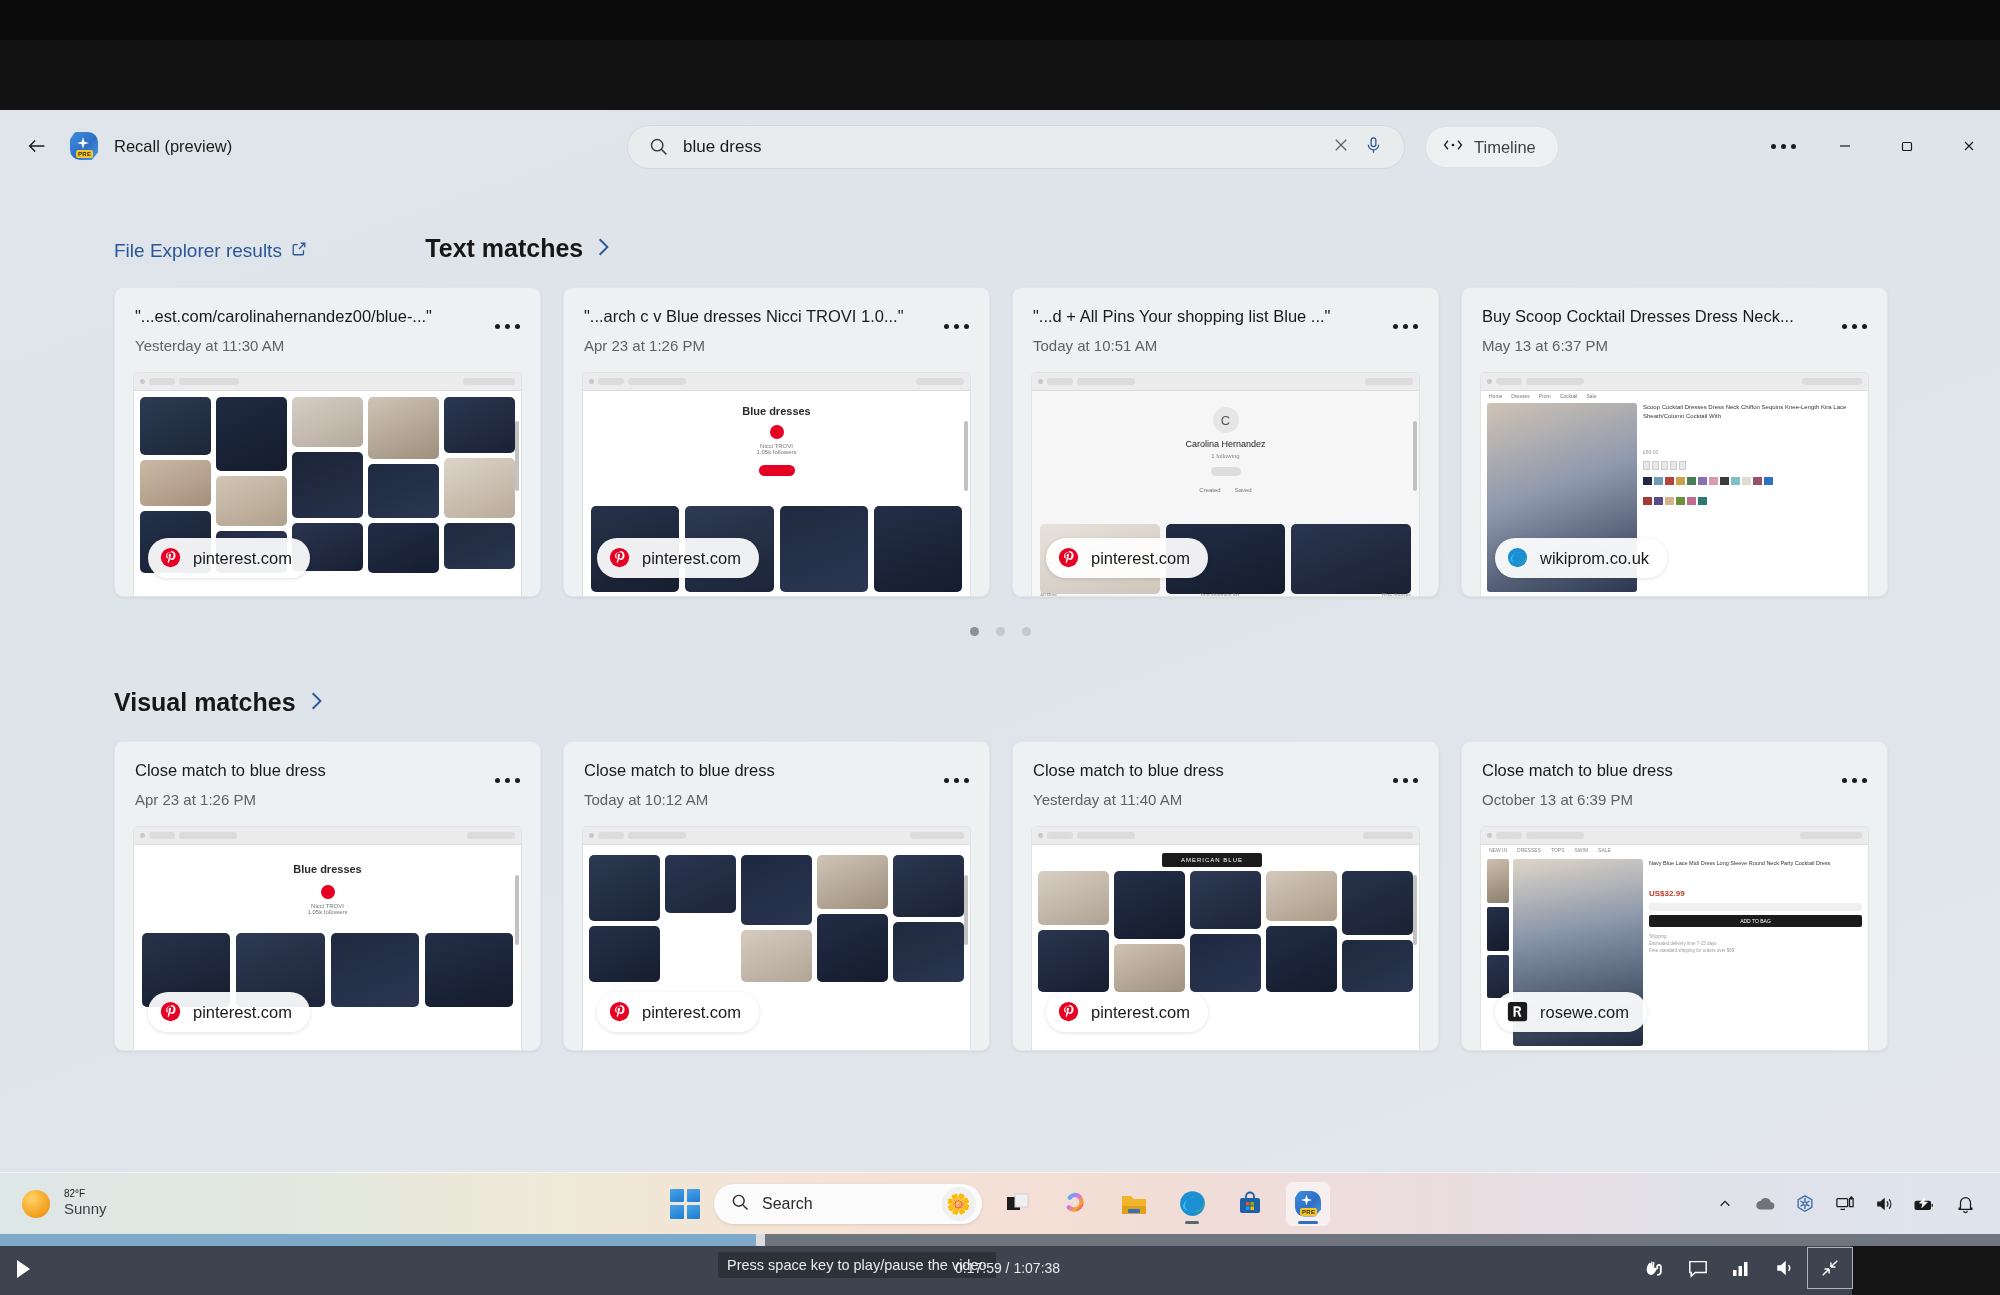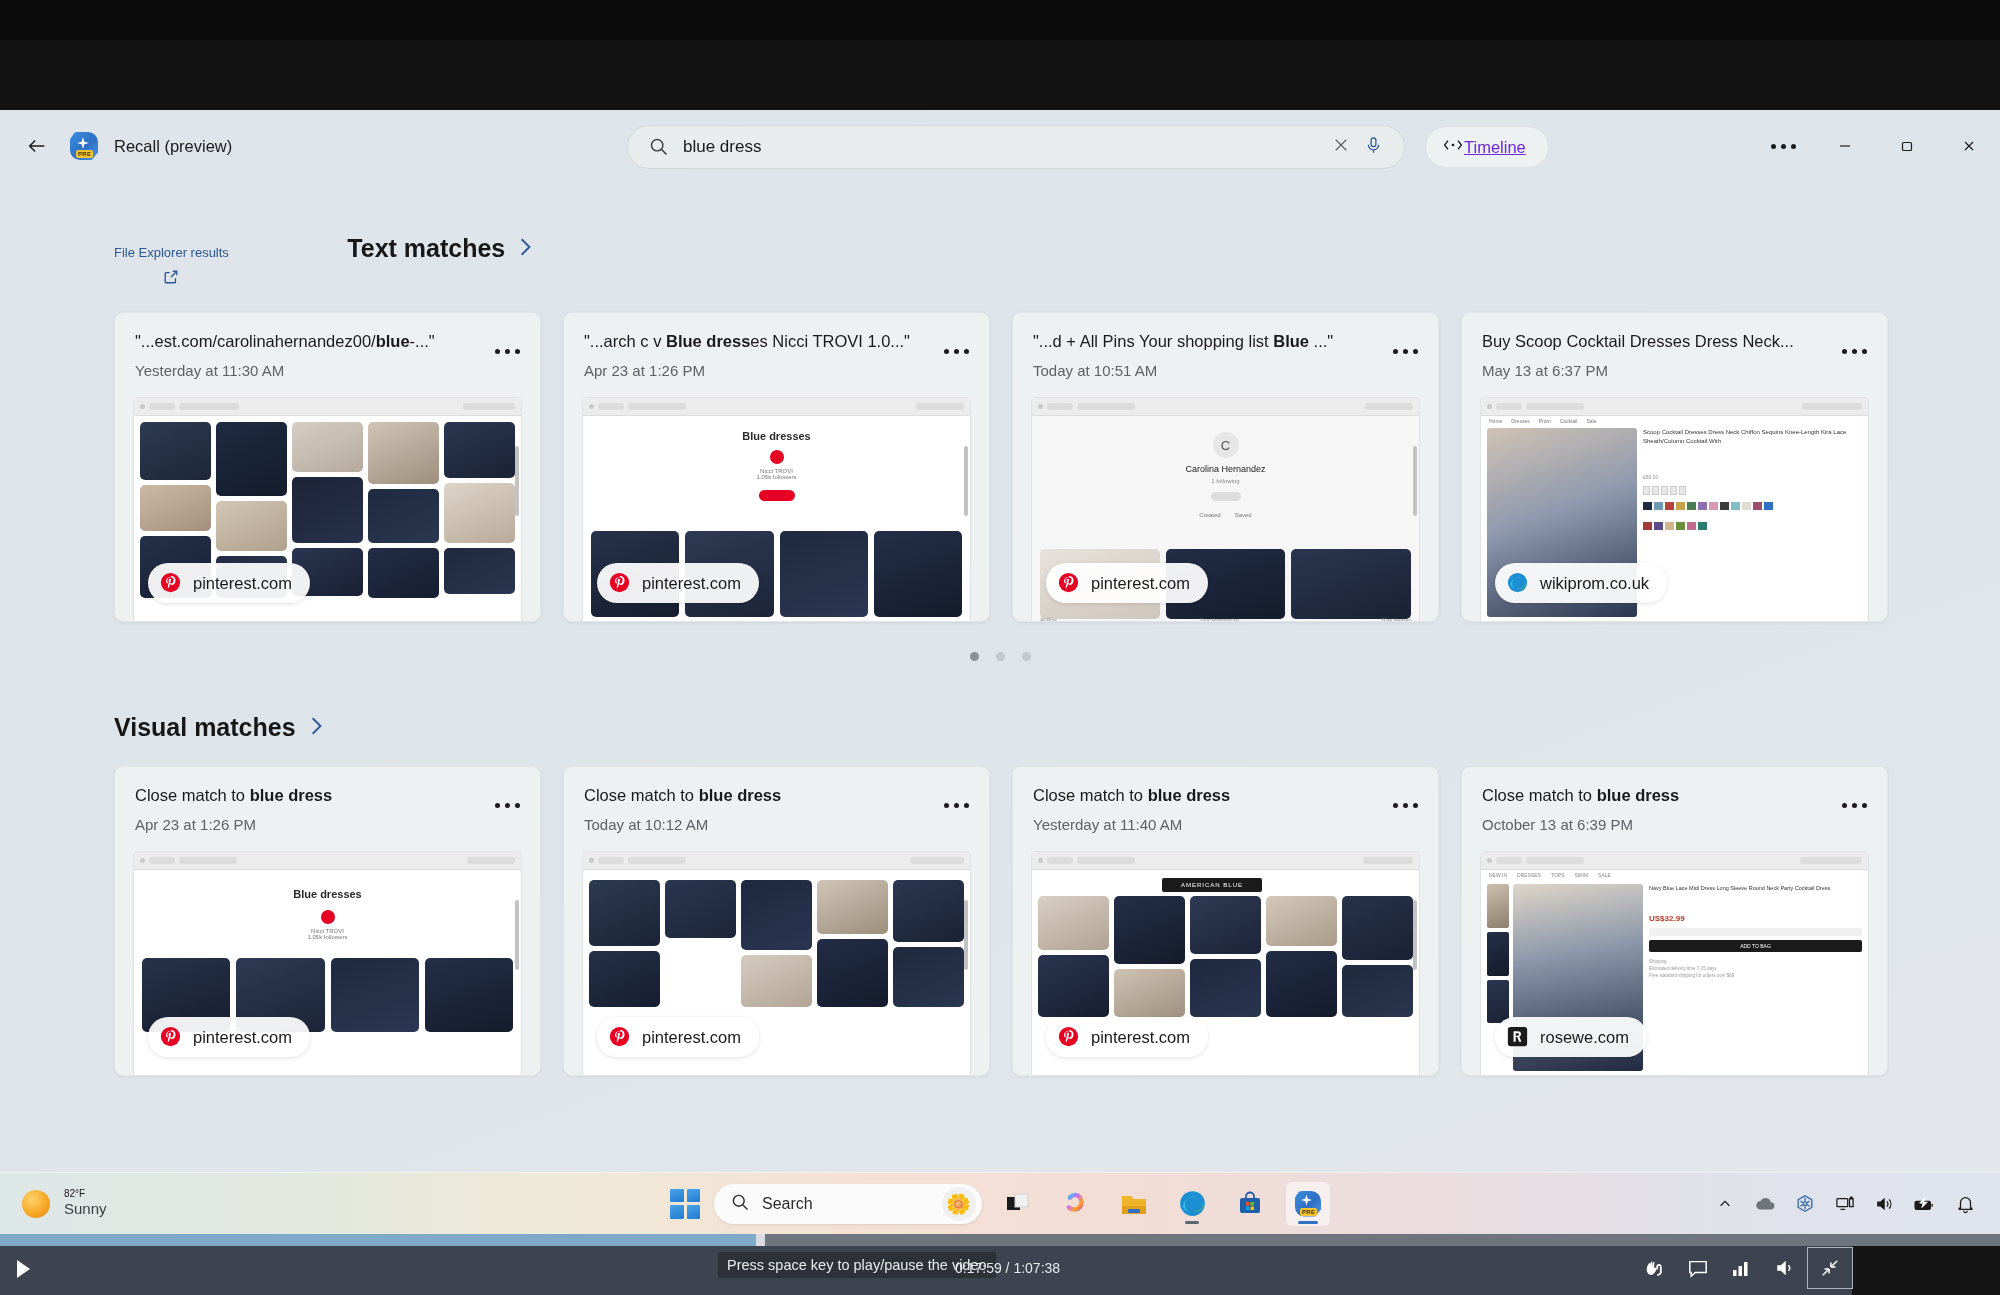--- a/index.html
+++ b/index.html
@@ -85,22 +85,22 @@
     font-family: "Liberation Sans", sans-serif;
     font-size: 17px; color: #1a1a1a; margin-left: 13px;
   }
   .s-clear, .s-mic { width: 22px; height: 22px; margin-left: 10px; cursor: pointer; }
 
   #timeline-btn {
     position: absolute; left: 1425px; top: 16px;
     height: 42px; padding: 0 22px 0 16px;
     background: #eef1f2; border: 1px solid #dde1e3;
     border-radius: 21px;
-    display: flex; align-items: center; 
-    font-size: 16.5px; color: #6d28d9; cursor: pointer; text-decoration: underline;
+    display: flex; align-items: center; gap: 10px;
+    font-size: 16.5px; color: #404040; cursor: pointer;
   }
 
   #tb-more {
     position: absolute; left: 1762px; top: 125px;
   }
   .caption-btns {
     position: absolute; right: 0; top: 105px;
     display: flex; align-items: center;
   }
   .cap-btn {
@@ -110,21 +110,21 @@
 
   
   #content { position: absolute; top: 72px; left: 0; width: 2000px; }
   #page-title {
     margin: 38px 0 0 114px;
     font-size: 40px; font-weight: 600; color: #141414; letter-spacing: -.2px;
   }
   #fileexp {
     margin: 26px 0 0 114px;
     display: inline-flex; align-items: center; gap: 9px;
-    font-size: 13px; color: #2b5797; cursor: pointer; flex-direction: column;
+    font-size: 19px; color: #2b5797; cursor: pointer;
   }
   #fileexp .u { text-decoration: none; }
 
   .section-head {
     margin: 52px 0 0 114px;
     display: inline-flex; align-items: center; gap: 13px;
     cursor: pointer;
   }
   .section-head .sh-label { font-size: 25px; font-weight: 700; color: #171717; }
 
@@ -142,21 +142,21 @@
     position: relative;
     overflow: hidden;
     cursor: pointer;
   }
   .card-head { padding: 18px 20px 0 20px; position: relative; }
   .card-title {
     font-size: 16.5px; color: #1a1a1a; line-height: 20px;
     white-space: nowrap; overflow: hidden; text-overflow: ellipsis;
     padding-right: 48px;
   }
-  .card-title b { font-weight: 700; }
+  .card-title b { font-weight: 400; }
   .card-time { font-size: 15px; color: #5d6266; margin-top: 11px; }
   .card-more {
     position: absolute; right: 16px; top: 26px;
     width: 34px; height: 24px;
     display: flex; align-items: center; justify-content: center;
     cursor: pointer; border-radius: 4px;
   }
   .dots { display: flex; gap: 5px; }
   .dots i { width: 5px; height: 5px; border-radius: 50%; background: #1c1c1c; display:block; }
 

